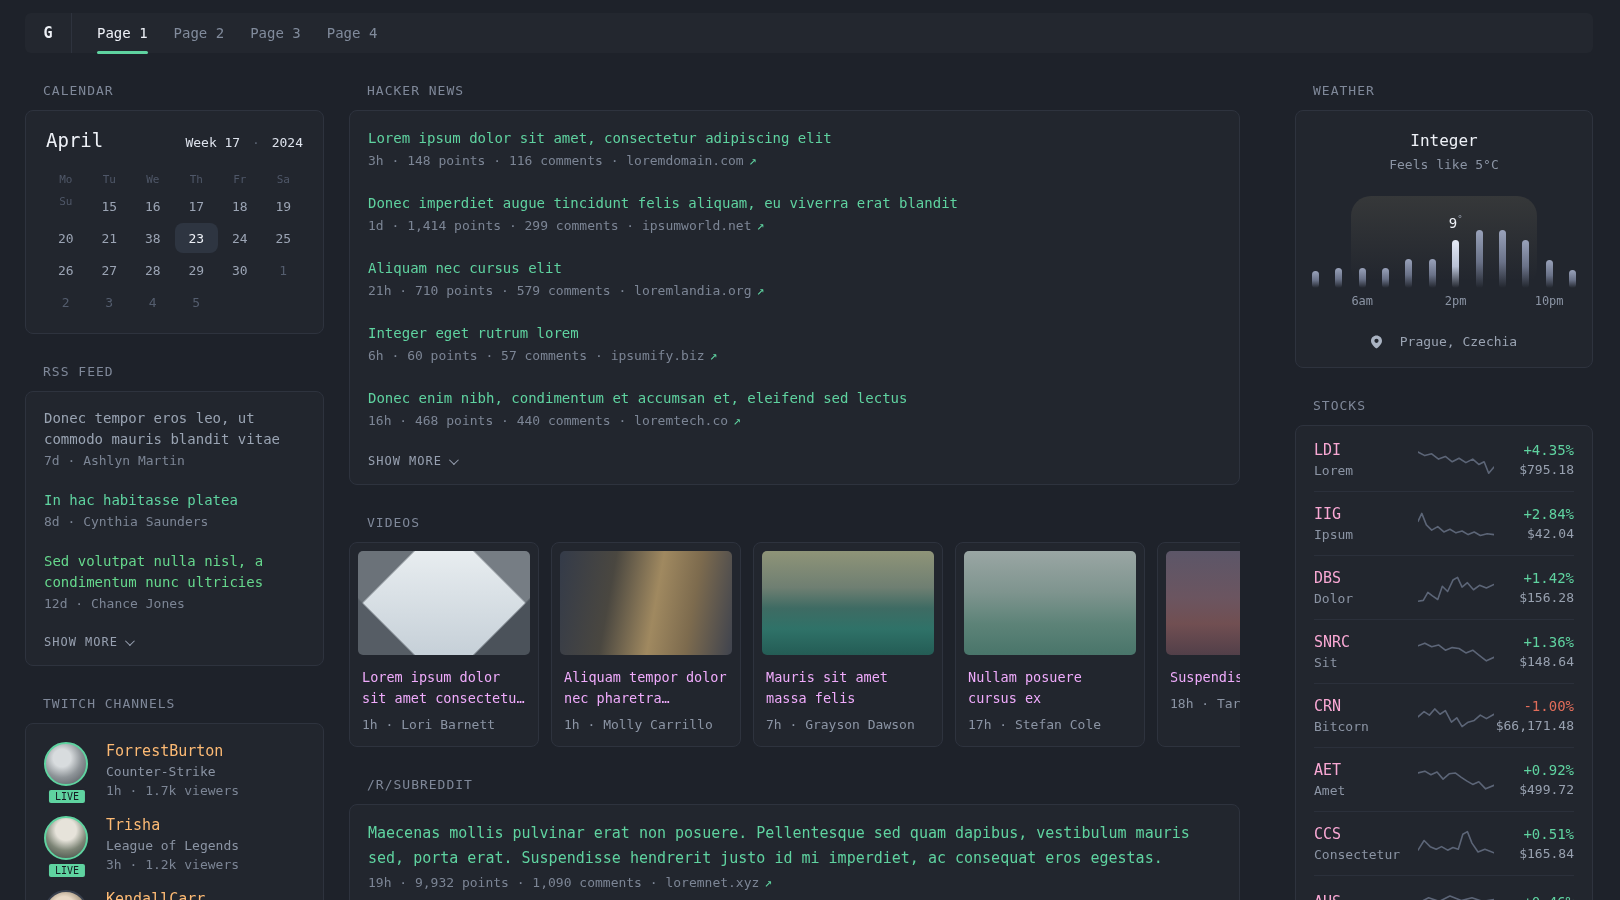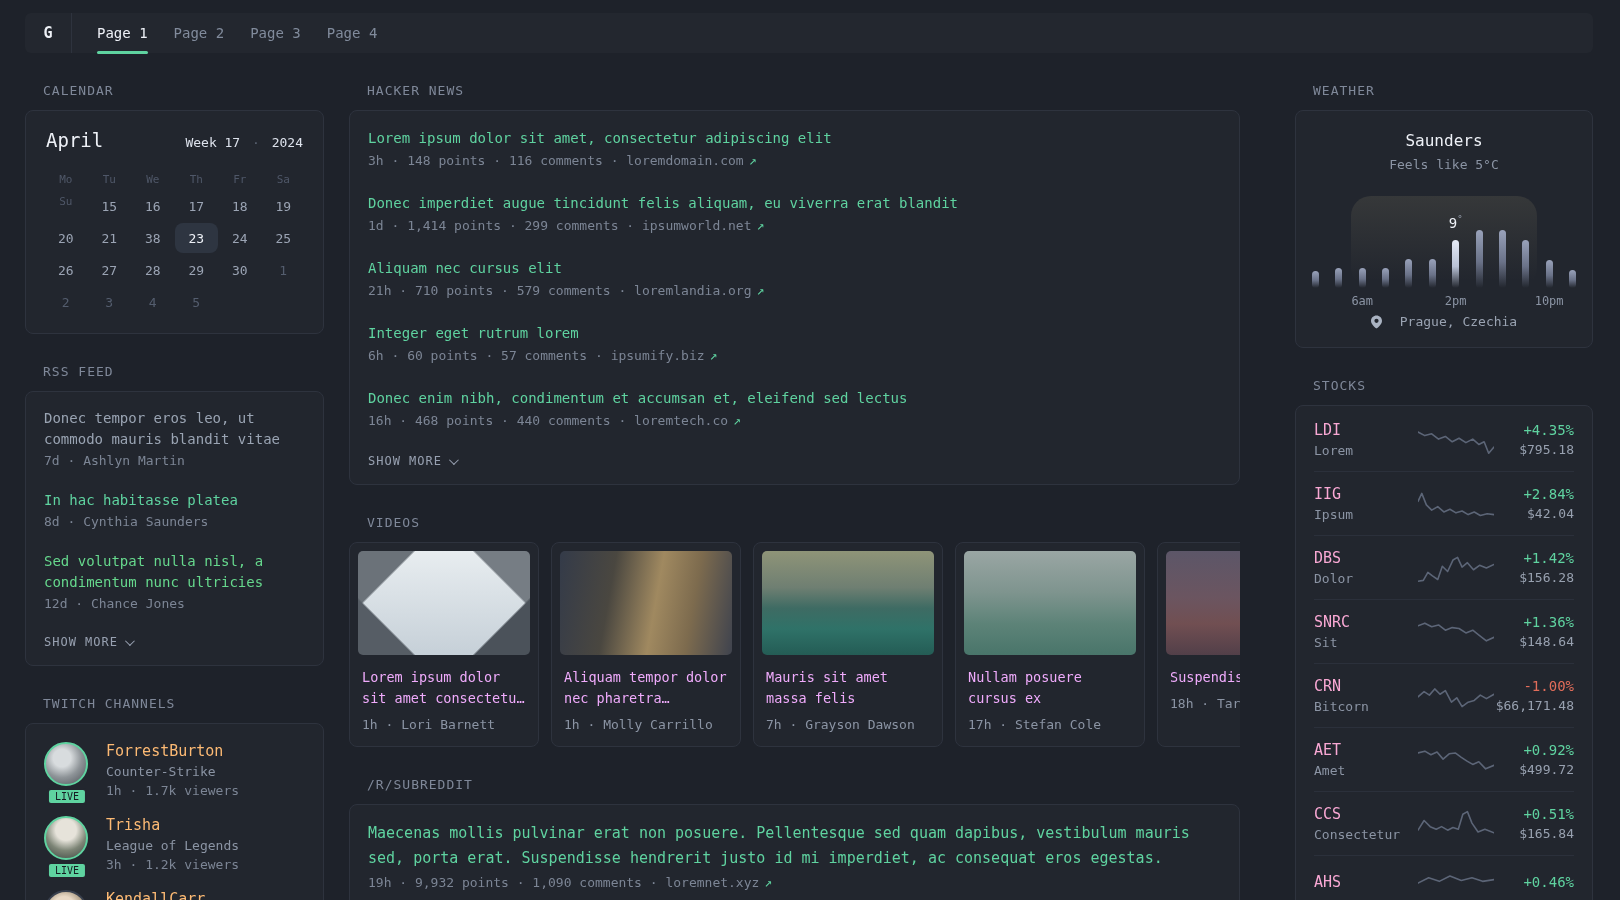--- a/index.html
+++ b/index.html
@@ -133,21 +133,21 @@
     position:absolute; top:0; height:92px; border-radius:20px;
     background:linear-gradient(180deg, rgba(214,200,148,0.11) 0%, rgba(214,200,148,0.0) 92%);
   }
   .w-bar { position:absolute; bottom:0; width:7px; border-radius:4px;
     background:linear-gradient(180deg,#99a2ba 0%,#6a7288 55%,rgba(90,97,115,0) 100%); }
   .w-bar.hl { background:linear-gradient(180deg,#e6ebf6 0%,#b9c2d6 55%,rgba(160,168,190,0) 100%); }
   .w-temp { position:absolute; transform:translateX(-50%); font-size:14px; color:#eef1f7; }
   .w-temp sup { font-size:9px; color:#9aa3b2; }
   .w-hours { position:relative; width:264px; height:16px; margin:6px auto 0 auto; }
   .w-hour { position:absolute; transform:translateX(-50%); font-size:12px; color:#8b94a4; }
-  .w-loc { margin-top:4px; font-size:13px; color:#9aa3b2;
+  .w-loc { margin-top:24px; font-size:13px; color:#9aa3b2;
            display:flex; align-items:center; justify-content:center; gap:18px; }
 
   
   .stocks-card { padding:2px 18px; }
   .stock-row { display:flex; align-items:center; padding:13px 0; border-bottom:1px solid #2b303b; }
   .stock-row:last-child { border-bottom:none; }
   .stock-left { width:104px; flex:none; }
   .stock-sym { font-size:15px; color:#f9a8d4; cursor:pointer; }
   .stock-name { font-size:13px; color:#8b94a4; margin-top:4px; }
   .stock-spark { width:76px; height:30px; flex:none; }
@@ -378,21 +378,21 @@
           </div>
         </div>
       </section>
     </div>
 
     <div class="col-right">
 
       <section class="widget">
         <h2 class="widget-header">WEATHER</h2>
         <div class="card weather-card">
-          <div class="w-cond">Saunders</div>
+          <div class="w-cond">Integer</div>
           <div class="w-feels">Feels like 5°C</div>
           <div class="w-chart">
               <div class="w-daylight" style="left: 38.7273px; width: 186.545px;"></div>
               <div class="w-bar" style="left: 0px; height: 17px;"></div>
               <div class="w-bar" style="left: 23.3636px; height: 20px;"></div>
               <div class="w-bar" style="left: 46.7273px; height: 20px;"></div>
               <div class="w-bar" style="left: 70.0909px; height: 20px;"></div>
               <div class="w-bar" style="left: 93.4545px; height: 29px;"></div>
               <div class="w-bar" style="left: 116.818px; height: 29px;"></div>
               <div class="w-bar hl" style="left: 140.182px; height: 48px;"></div>

